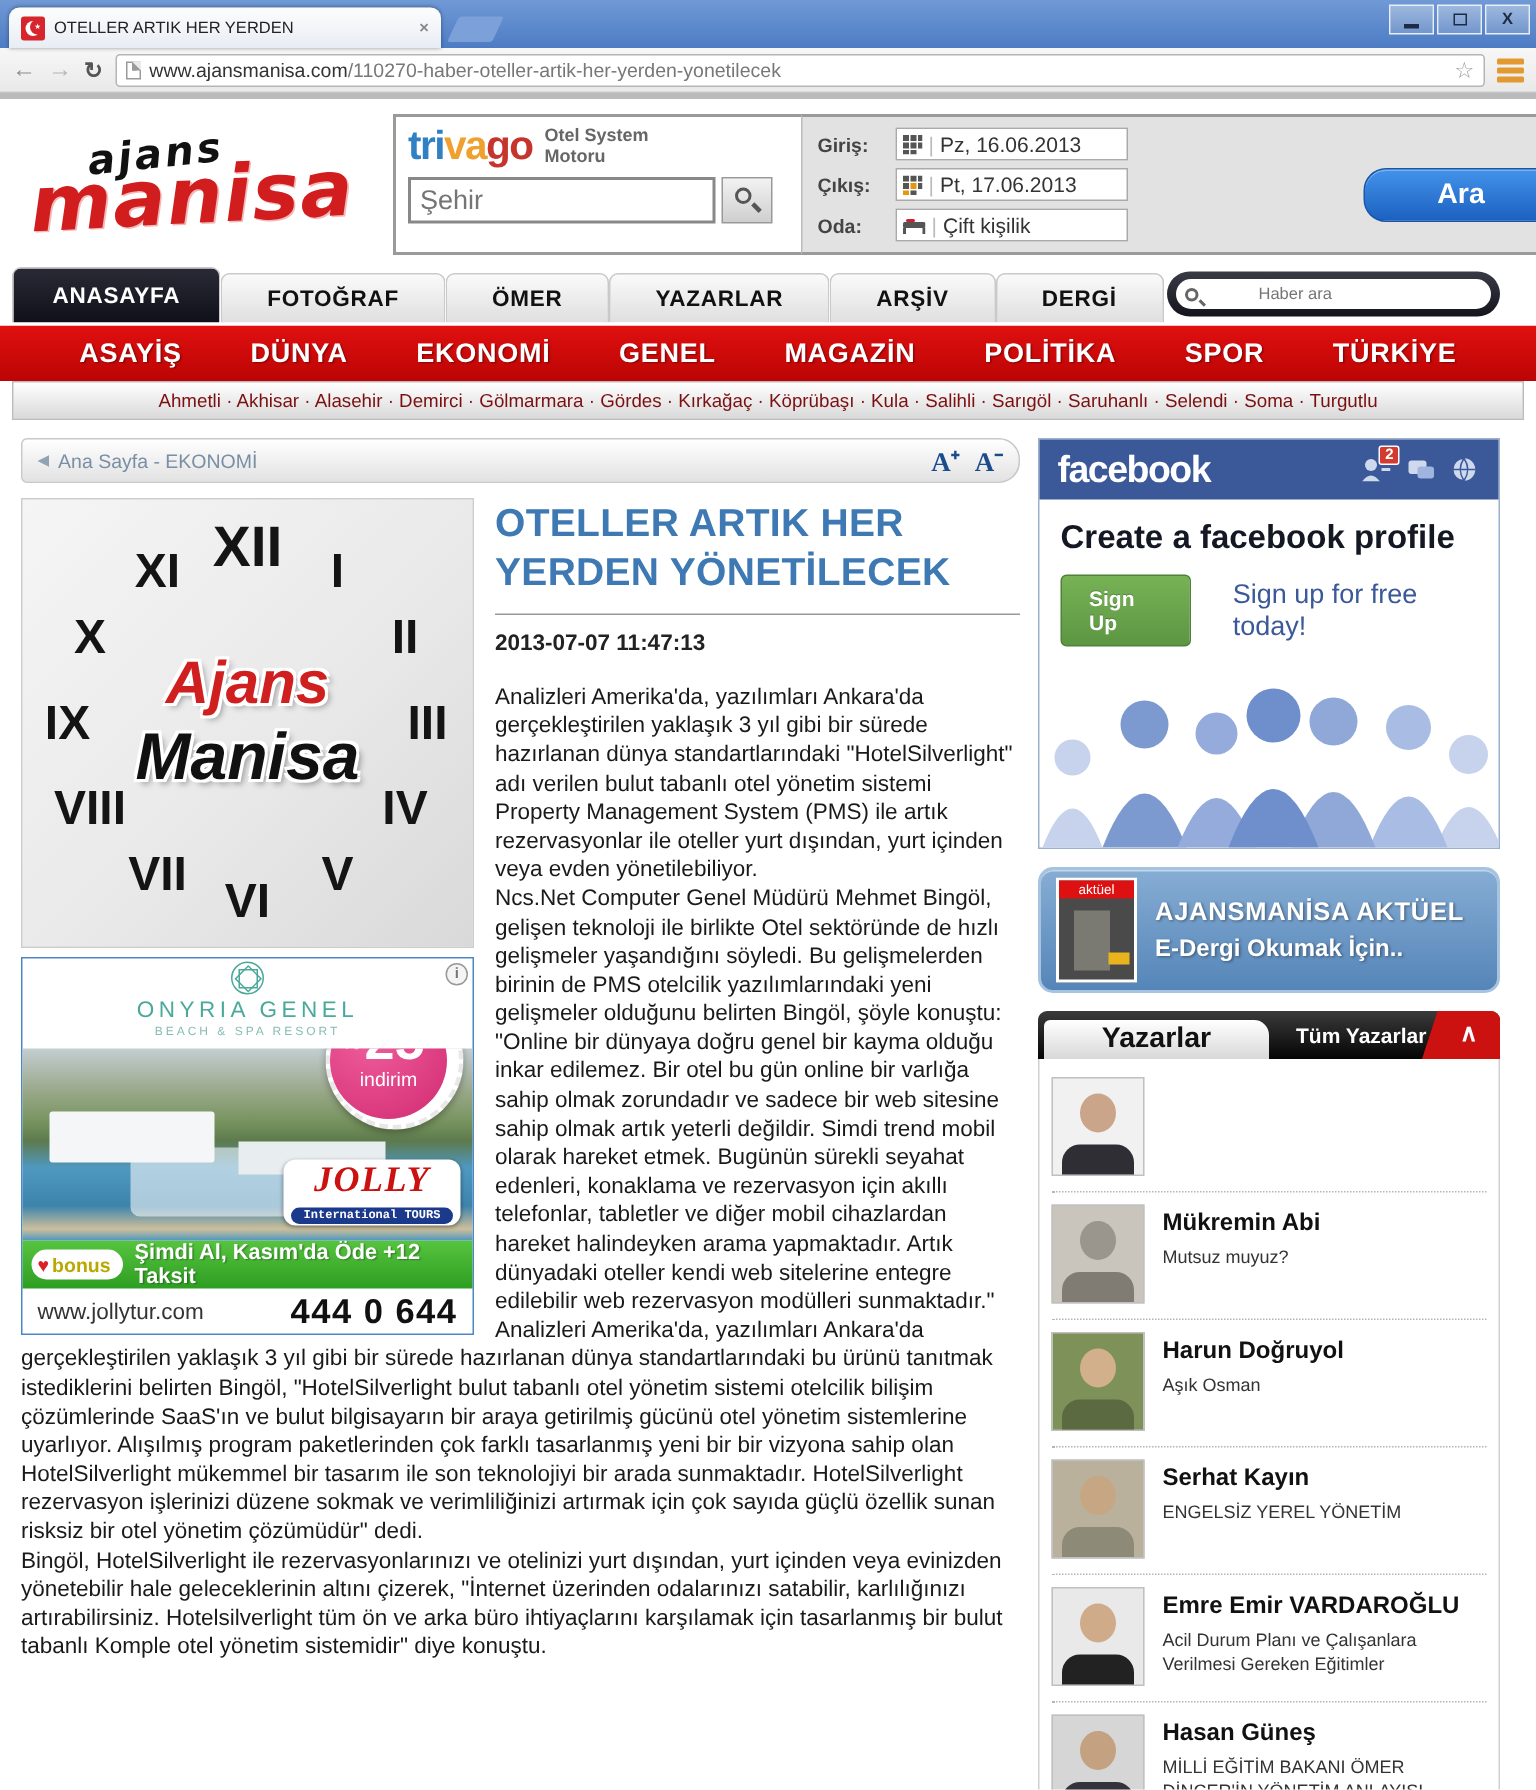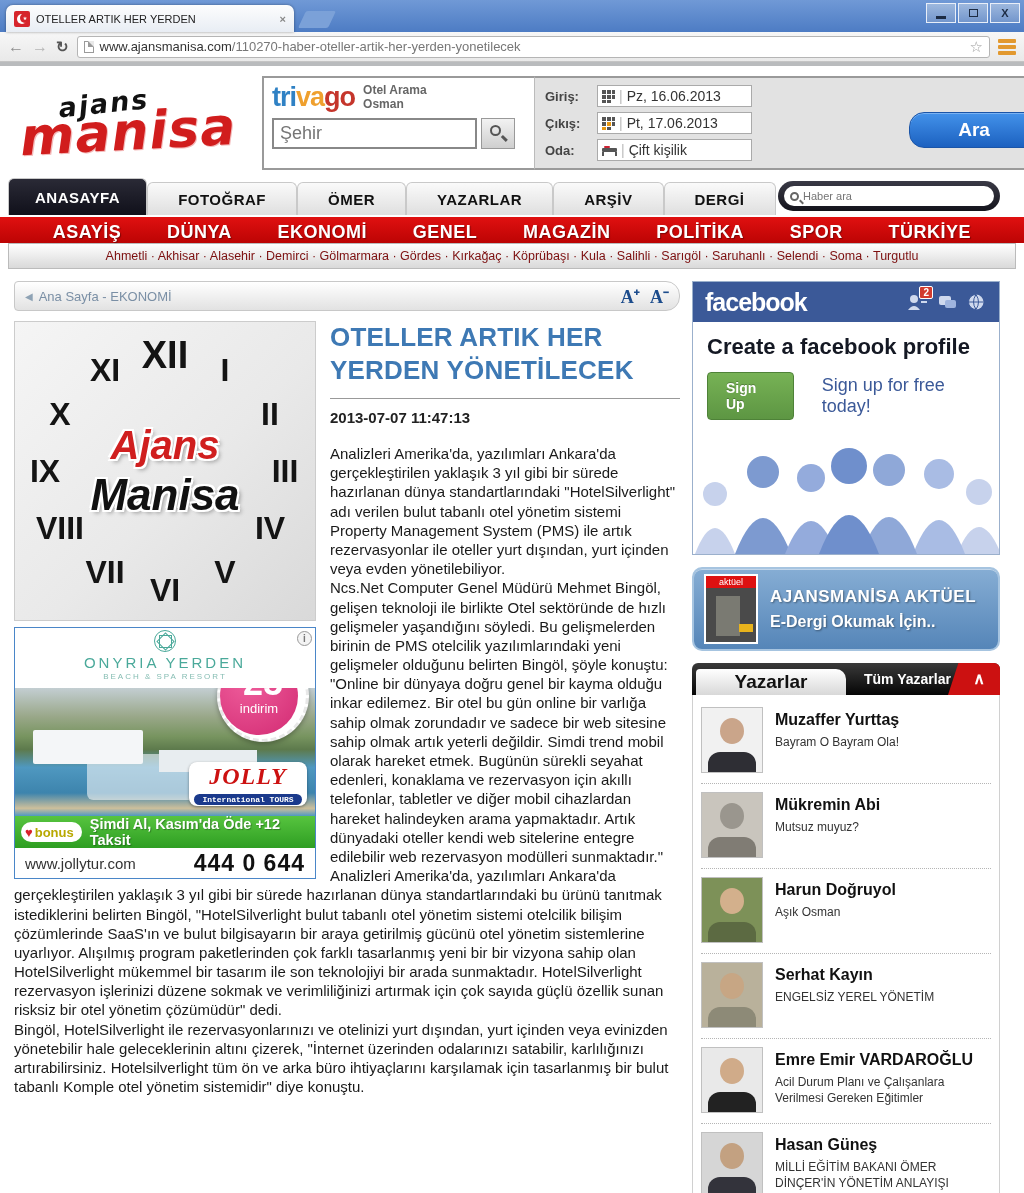--- a/index.html
+++ b/index.html
@@ -57,24 +57,24 @@
   .tv-field .sep { color:#bbb; }
   .ara-btn { position:absolute; right:28px; top:34px; width:130px; height:36px; background:linear-gradient(180deg,#4392ea,#1c61c0); border:1px solid #1b55a8; border-radius:15px; color:#fff; font-size:19px; font-weight:bold; text-align:center; line-height:34px; box-shadow:inset 0 1px 0 #7ab2f2; }
   .info-badge { width:15px; height:15px; border:1px solid #999; border-radius:50%; background:#f4f4f4; color:#777; font-size:10px; font-weight:bold; text-align:center; line-height:14px; }
   .tv-info { position:absolute; right:2px; top:2px; }
   
   .navtabs { height:37px; display:flex; align-items:flex-end; padding:0 8px; position:relative; background:#fff; }
   .ntab { height:33px; padding:0 30px; display:flex; align-items:center; font-size:15px; font-weight:bold; color:#111; background:linear-gradient(180deg,#fafafa,#dfdfdf); border:1px solid #c9c9c9; border-bottom:none; border-radius:6px 6px 0 0; letter-spacing:.5px; }
   .ntab.active { background:linear-gradient(180deg,#2a2a36,#10101a); color:#fff; height:37px; padding:0 26px; }
   .nav-search { position:absolute; right:24px; top:3px; width:222px; height:30px; background:linear-gradient(180deg,#3a3a46,#14141c); border-radius:16px; display:flex; align-items:center; padding:0 6px; }
   .nav-search .pill { background:#fff; border-radius:12px; height:20px; flex:1; display:flex; align-items:center; padding:0 6px; gap:4px; }
-  .pill input { border:none; outline:none; font-size:11px; color:#555; width:100%; background:transparent; }
+  .pill input { border:none; outline:none; font-size:11px; color:#555; width:100%; background:transparent;margin-left:36px; }
   .mini-lens { width:9px; height:9px; border:2px solid #666; border-radius:50%; position:relative; flex:none; }
   .mini-lens::after { content:""; position:absolute; left:7px; top:7px; width:5px; height:2px; background:#666; transform:rotate(45deg); }
-  .redmenu { height:28px; background:linear-gradient(180deg,#e01010,#bc0404); display:flex; align-items:flex-end; justify-content:space-around; padding:0 30px; border-top:2px solid #fff; }
+  .redmenu { height:39px; background:linear-gradient(180deg,#e01010,#bc0404); display:flex; align-items:center; justify-content:space-around; padding:0 30px; border-top:2px solid #fff; }
   .redmenu .item { color:#fff; font-size:18px; font-weight:bold; letter-spacing:.5px; text-shadow:1px 1px 1px rgba(0,0,0,.35); }
   .cities { height:26px; background:linear-gradient(180deg,#ffffff,#d9d9d9); border:1px solid #bbb; margin:0 8px; display:flex; align-items:center; justify-content:center; font-size:12.5px; color:#7c0f0f; }
   
   .main { display:flex; padding:12px 14px 0 14px; gap:12px; }
   .col-left { width:666px; }
   .col-right { width:308px; }
   .breadcrumb-bar { height:30px; background:linear-gradient(180deg,#ffffff,#e2e2e2); border:1px solid #c8c8c8; border-radius:4px 14px 14px 4px; display:flex; align-items:center; padding:0 10px; }
   .bc-arrow { color:#8fa3b5; font-size:10px; margin-right:6px; }
   .bc-text { color:#7a8fa5; font-size:13px; }
   .font-controls { margin-left:auto; font-family:"Liberation Serif", serif; font-weight:bold; color:#1c4c8c; font-size:18px; display:flex; gap:10px; }
@@ -202,21 +202,21 @@
 
 <div class="site-header">
   <div class="logo">
     <span class="l1">ajans</span>
     <span class="l2">manisa</span>
   </div>
   <div class="trivago-wrap">
     <div class="trivago-left">
       <div class="tv-toprow">
         <span class="tv-brand"><span class="tv-tri">tri</span><span class="tv-va">va</span><span class="tv-go">go</span></span>
-        <span class="tv-tag">Otel Arama Osman</span>
+        <span class="tv-tag">Otel System Motoru</span>
       </div>
       <div class="tv-searchrow">
         <input class="tv-city" placeholder="Şehir" style="">
         <div class="tv-glass">
             <span class="lens"></span>
           </div>
       </div>
     </div>
     <div class="trivago-right">
       <div class="tv-row">
@@ -326,21 +326,21 @@
           <span class="num" style="left:30%;top:16%">XI</span>
           <div class="clock-center">
             <div class="cc1">Ajans</div>
             <div class="cc2">Manisa</div>
           </div>
         </div>
 
         <div class="ad">
           <div class="ad-top">
             <div class="rosette"></div>
-            <div class="ad-resort">ONYRIA YERDEN</div>
+            <div class="ad-resort">ONYRIA GENEL</div>
             <div class="ad-resort-sub">BEACH &amp; SPA RESORT</div>
           </div>
           <div class="ad-photo">
             <div class="hotel-block"></div>
             <div class="badge">
               <div class="badge-inner">
                 <span class="badge-pct">%</span>
                 <div class="badge-num">25</div>
                 <div class="badge-lbl">indirim</div>
               </div>
@@ -448,24 +448,20 @@
       <div class="yaz-up">
           <span>∧</span>
         </div>
     </div>
     <div class="yaz-list">
       <div class="author">
         <div class="avatar av1">
             <div class="p-head"></div>
             <div class="p-body"></div>
           </div>
-        <div>
-            <div class="author-name">Muzaffer Yurttaş</div>
-            <div class="author-article">Bayram O Bayram Ola!</div>
-          </div>
       </div>
       <div class="author">
         <div class="avatar av2">
             <div class="p-head"></div>
             <div class="p-body"></div>
           </div>
         <div>
             <div class="author-name">Mükremin Abi</div>
             <div class="author-article">Mutsuz muyuz?</div>
           </div>

